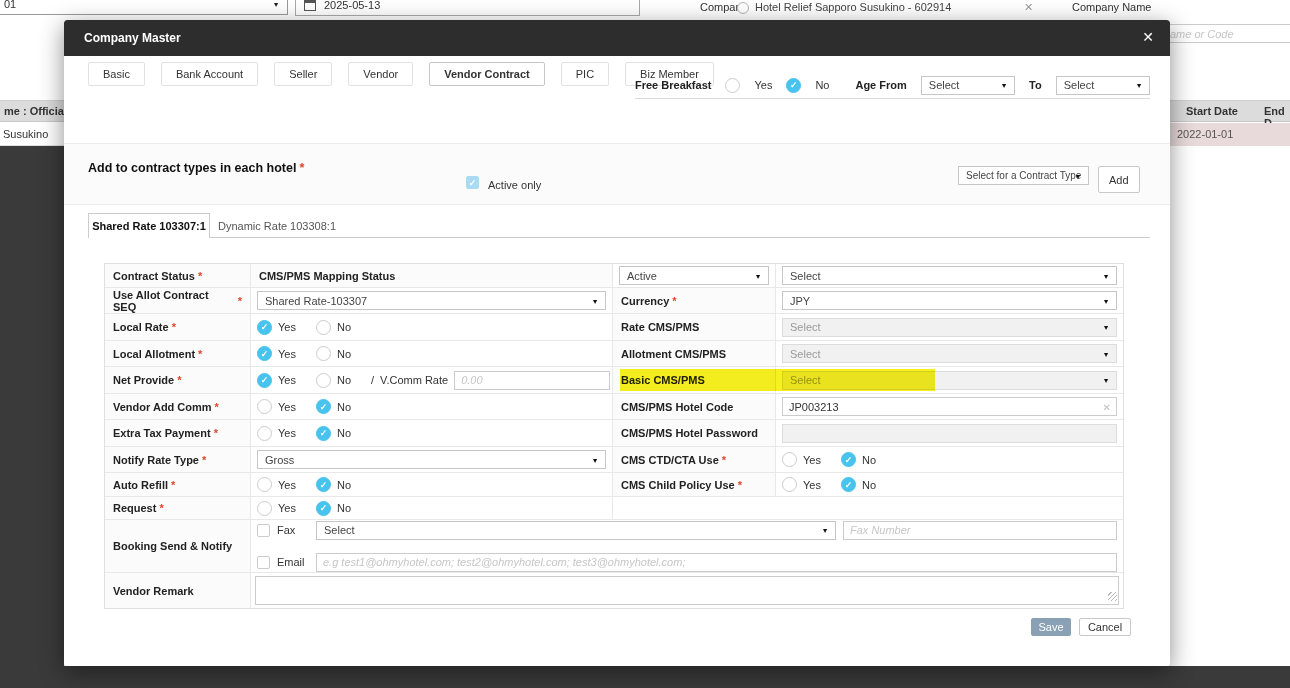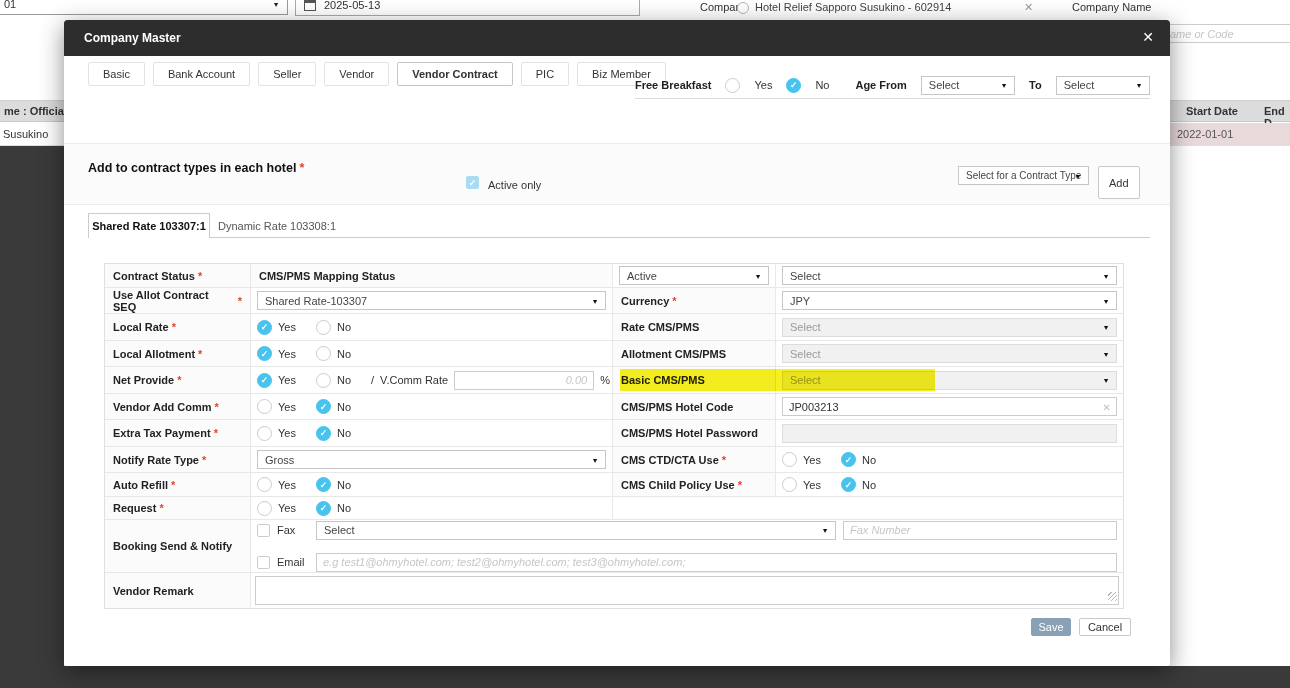--- a/index.html
+++ b/index.html
@@ -25,21 +25,21 @@
   .bg-trow span { position:absolute; top:5px; color:#555; }
   .dark-left { left:0; top:146px; width:64px; height:520px; background:#3a3a3a; z-index:2; }
   .dark-bottom { left:0; top:666px; width:1290px; height:22px; background:#3a3a3a; z-index:2; }
 
   
   .modal { position:absolute; left:64px; top:20px; width:1106px; height:646px; background:#fff; z-index:10; box-shadow:0 6px 24px rgba(0,0,0,.45); border-radius:3px; overflow:hidden; }
   .m-header { position:absolute; left:0; top:0; width:100%; height:36px; background:#2d2d2d; display:flex; align-items:center; padding:0 20px; border-radius:3px 3px 0 0; }
   .m-title { color:#fff; font-weight:bold; font-size:12px; }
   .m-close { position:absolute; right:16px; top:9px; color:#fff; font-size:14px; cursor:pointer; }
 
-  .m-tabs { position:absolute; left:24px; top:42px; display:flex; gap:8px; }
+  .m-tabs { position:absolute; left:24px; top:42px; display:flex; gap:16px; }
   .tabbtn { border:1px solid #e2e2e2; background:#fff; font-size:11px; color:#333; padding:0 14px; height:24px; display:inline-flex; align-items:center; border-radius:2px; cursor:pointer; font-family:inherit; white-space:nowrap; }
   .tabbtn.active { font-weight:bold; border-color:#c6c6c6; }
 
   .fb-row { position:absolute; left:571px; top:52px; width:515px; height:26px; display:flex; align-items:center; gap:14px; white-space:nowrap; }
   .fb-divider { position:absolute; left:571px; top:78px; width:515px; border-bottom:1px solid #dcdcdc; }
   .flab { font-weight:bold; font-size:11px; color:#222; }
 
   .section { position:absolute; left:0; top:123px; width:1106px; height:62px; background:#fbfbfb; border-top:1px solid #ececec; border-bottom:1px solid #ececec; }
   .sec-title { position:absolute; left:24px; top:17px; font-size:12.5px; font-weight:bold; color:#111; }
   .sec-sub { position:absolute; left:24px; top:36px; font-size:11px; color:#b3b3b3; }
@@ -70,21 +70,21 @@
   .radio { width:15px; height:15px; border-radius:50%; border:1px solid #ccc; background:#fff; display:inline-flex; align-items:center; justify-content:center; flex:none; cursor:pointer; }
   .radio.on { background:#47c3ee; border-color:#47c3ee; color:#fff; font-size:9px; font-weight:bold; }
   .radio.on::after { content:"✓"; }
   .cb { width:13px; height:13px; border:1px solid #ccc; border-radius:2px; background:#fff; flex:none; cursor:pointer; }
   .cb.on { background:#a9dcf2; border-color:#a9dcf2; display:inline-flex; align-items:center; justify-content:center; color:#fff; font-size:9px; font-weight:bold; }
   .cb.on::after { content:"✓"; }
 
   .inp { height:19px; border:1px solid #ccc; font-size:11px; padding:0 6px; color:#333; font-family:inherit; background:#fff; }
   .inp::placeholder { color:#c6c6c6; font-style:italic; }
   .inp.dis, .inp:disabled { background:#f1f1f1; border-color:#ddd; }
-  .vcomm { width:140px; text-align:right; }
+  .vcomm { width:156px; text-align:left; }
   .inpwrap { position:relative; }
   .clear-x { position:absolute; right:6px; top:50%; transform:translateY(-50%); color:#c0c0c0; font-size:10px; cursor:pointer; }
 
   .rgrp { display:flex; align-items:center; gap:6px; font-size:11px; color:#333; white-space:nowrap; }
   .sp { width:8px; flex:none; }
 
   .bk { flex-direction:column; align-items:stretch; justify-content:center; gap:13px; padding:3px 6px; }
   .bkrow { display:flex; align-items:center; gap:7px; }
   .bklab { font-size:11px; color:#333; width:32px; flex:none; }
 
@@ -172,21 +172,21 @@
 
     <div class="section">
       <div class="sec-title">
         <span>Add to contract types in each hotel</span><span class="req">*</span>
       </div>
       <span class="cb on" style="position:absolute; left:402px; top:32px;"></span>
       <span style="position:absolute; left:424px; top:35px;">Active only</span>
       <div class="sel" style="position:absolute; left:894px; top:22px; width:131px; font-size:10px;">
         <span>Select for a Contract Type</span>
       </div>
-      <button class="btn" style="position:absolute; left:1034px; top:22px; height:33px;">Add</button>
+      <button class="btn" style="position:absolute; left:1034px; top:22px; height:27px;">Add</button>
     </div>
 
     <div class="rtab active" style="left:24px; top:193px; width:122px;">
       <span>Shared Rate 103307:1</span>
     </div>
     <div class="rtab" style="left:150px; top:193px; width:126px;">
       <span>Dynamic Rate 103308:1</span>
     </div>
     <div class="rtab-line"></div>
 

